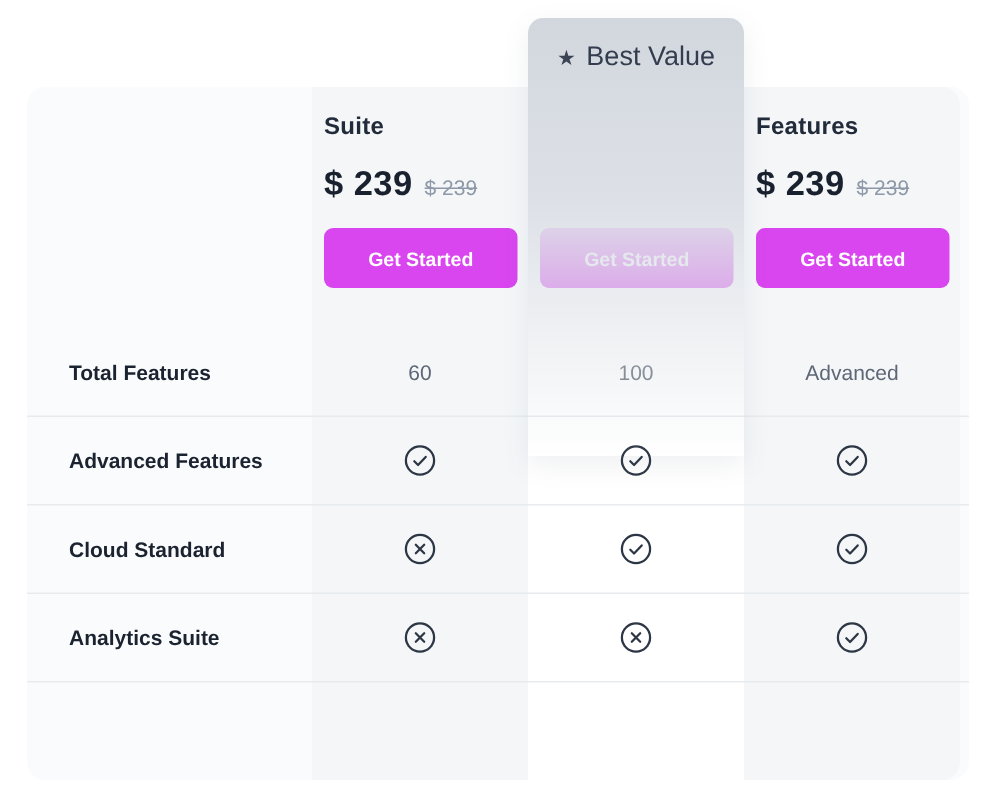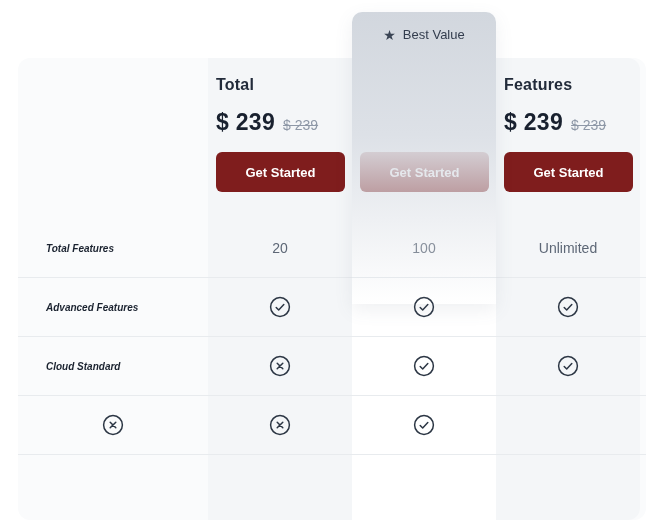--- a/index.html
+++ b/index.html
@@ -6,47 +6,47 @@
   html,body { width:664px; height:531px; background:#ffffff; overflow:hidden;
     font-family:"Liberation Sans", sans-serif; position:relative; }
 
   
   .best-panel { position:absolute; left:352px; top:12px; width:144px; height:292px;
     border-radius:10px 10px 0 0; z-index:2; pointer-events:none;
     background:linear-gradient(180deg,#d2d7de 0%, #dde1e7 42%, rgba(255,255,255,0) 100%);
     box-shadow:0 6px 18px rgba(100,110,130,0.10); }
   .badge { display:flex; align-items:center; justify-content:center; gap:7px; padding-top:15px; }
   .badge .star { font-size:14px; color:#3a4454; line-height:1; }
-  .badge .badge-label { font-size:13px; font-weight:500; color:#333d4e; }
+  .badge .badge-label { font-size:18px; font-weight:500; color:#333d4e; }
 
   
   .card { position:absolute; left:18px; top:58px; width:628px; height:462px;
     background:#fafbfc; border-radius:12px; z-index:1; }
   .stripe { position:absolute; top:0; height:100%; width:144px; }
   .stripe.basic   { left:190px; background:#f4f6f8; }
   .stripe.standard{ left:334px; background:#ffffff; }
   .stripe.premium { left:478px; background:#f4f6f8; border-radius:0 12px 12px 0; }
 
   .header-grid { position:relative; z-index:3; display:grid;
     grid-template-columns:190px 144px 144px 144px; height:161px; }
   .plan-cell { padding:18px 0 0 8px; display:flex; flex-direction:column; align-items:flex-start; }
   .plan-name { font-size:16px; font-weight:700; color:#222b3a; letter-spacing:.2px; }
   .price-row { margin-top:15px; display:flex; align-items:baseline; }
   .plan-price { font-size:23px; font-weight:800; color:#19212f; letter-spacing:.3px; }
   .plan-old-price { font-size:14px; font-weight:500; color:#8e98a7;
     text-decoration:line-through; margin-left:8px; }
-  .cta { margin-top:16px; width:129px; height:40px; background:#7f1d1d; color:#ffffff;
+  .cta { margin-top:16px; width:129px; height:40px; background:#d946ef; color:#ffffff;
     border:none; border-radius:6px; font-family:"Liberation Sans",sans-serif;
     font-size:13px; font-weight:600; cursor:pointer; }
 
   .rows { position:relative; z-index:3; }
   .frow { display:grid; grid-template-columns:190px 144px 144px 144px; height:59px;
     border-bottom:1px solid #e8ebee; }
   .feat-label { display:flex; align-items:center; padding-left:28px;
-    font-size:10px; font-weight:600; color:#1b2330;font-style:italic; }
+    font-size:14px; font-weight:600; color:#1b2330; }
   .vcell { display:flex; align-items:center; justify-content:center;
     font-size:14px; color:#5d6776; }
   .vcell svg { display:block; }
 </style>
 </head>
 <body>
 
 <div class="best-panel">
   <div class="badge">
     <span class="star">★</span>
@@ -55,21 +55,21 @@
 </div>
 
 <div class="card">
   <div class="stripe basic"></div>
   <div class="stripe standard"></div>
   <div class="stripe premium"></div>
 
   <div class="header-grid" id="header-grid">
     <div></div>
   <div class="plan-cell">
-        <div class="plan-name">Total</div>
+        <div class="plan-name">Suite</div>
         <div class="price-row">
           <span class="plan-price">$ 239</span>
           <span class="plan-old-price">$ 239</span>
         </div>
         <button class="cta">Get Started</button>
       </div>
       <div class="plan-cell">
         <div class="plan-name">Standard</div>
         <div class="price-row">
           <span class="plan-price">$ 239</span>
@@ -84,27 +84,27 @@
           <span class="plan-old-price">$ 239</span>
         </div>
         <button class="cta">Get Started</button>
       </div>
     </div>
 
   <div class="rows" id="rows">
       <div class="frow">
         <div class="feat-label">Total Features</div>
         <div class="vcell">
-          <span>20</span>
+          <span>60</span>
         </div>
         <div class="vcell">
           <span>100</span>
         </div>
         <div class="vcell">
-          <span>Unlimited</span>
+          <span>Advanced</span>
         </div>
       </div>
       <div class="frow">
         <div class="feat-label">Advanced Features</div>
         <div class="vcell">
           <span>
             <svg width="22" height="22" viewBox="0 0 22 22" fill="none">
               <circle cx="11" cy="11" r="9.4" stroke="#2c3644" stroke-width="1.5"></circle>
               <path d="M7.2 11.5l2.5 2.5 5.1-5.4" stroke="#2c3644" stroke-width="1.5" stroke-linecap="round" stroke-linejoin="round"></path>
             </svg>
@@ -148,20 +148,21 @@
         <div class="vcell">
           <span>
             <svg width="22" height="22" viewBox="0 0 22 22" fill="none">
               <circle cx="11" cy="11" r="9.4" stroke="#2c3644" stroke-width="1.5"></circle>
               <path d="M7.2 11.5l2.5 2.5 5.1-5.4" stroke="#2c3644" stroke-width="1.5" stroke-linecap="round" stroke-linejoin="round"></path>
             </svg>
           </span>
         </div>
       </div>
       <div class="frow">
+        <div class="feat-label">Analytics Suite</div>
         <div class="vcell">
           <span>
             <svg width="22" height="22" viewBox="0 0 22 22" fill="none">
               <circle cx="11" cy="11" r="9.4" stroke="#2c3644" stroke-width="1.5"></circle>
               <path d="M8.2 8.2l5.6 5.6M13.8 8.2l-5.6 5.6" stroke="#2c3644" stroke-width="1.5" stroke-linecap="round"></path>
             </svg>
           </span>
         </div>
         <div class="vcell">
           <span>

